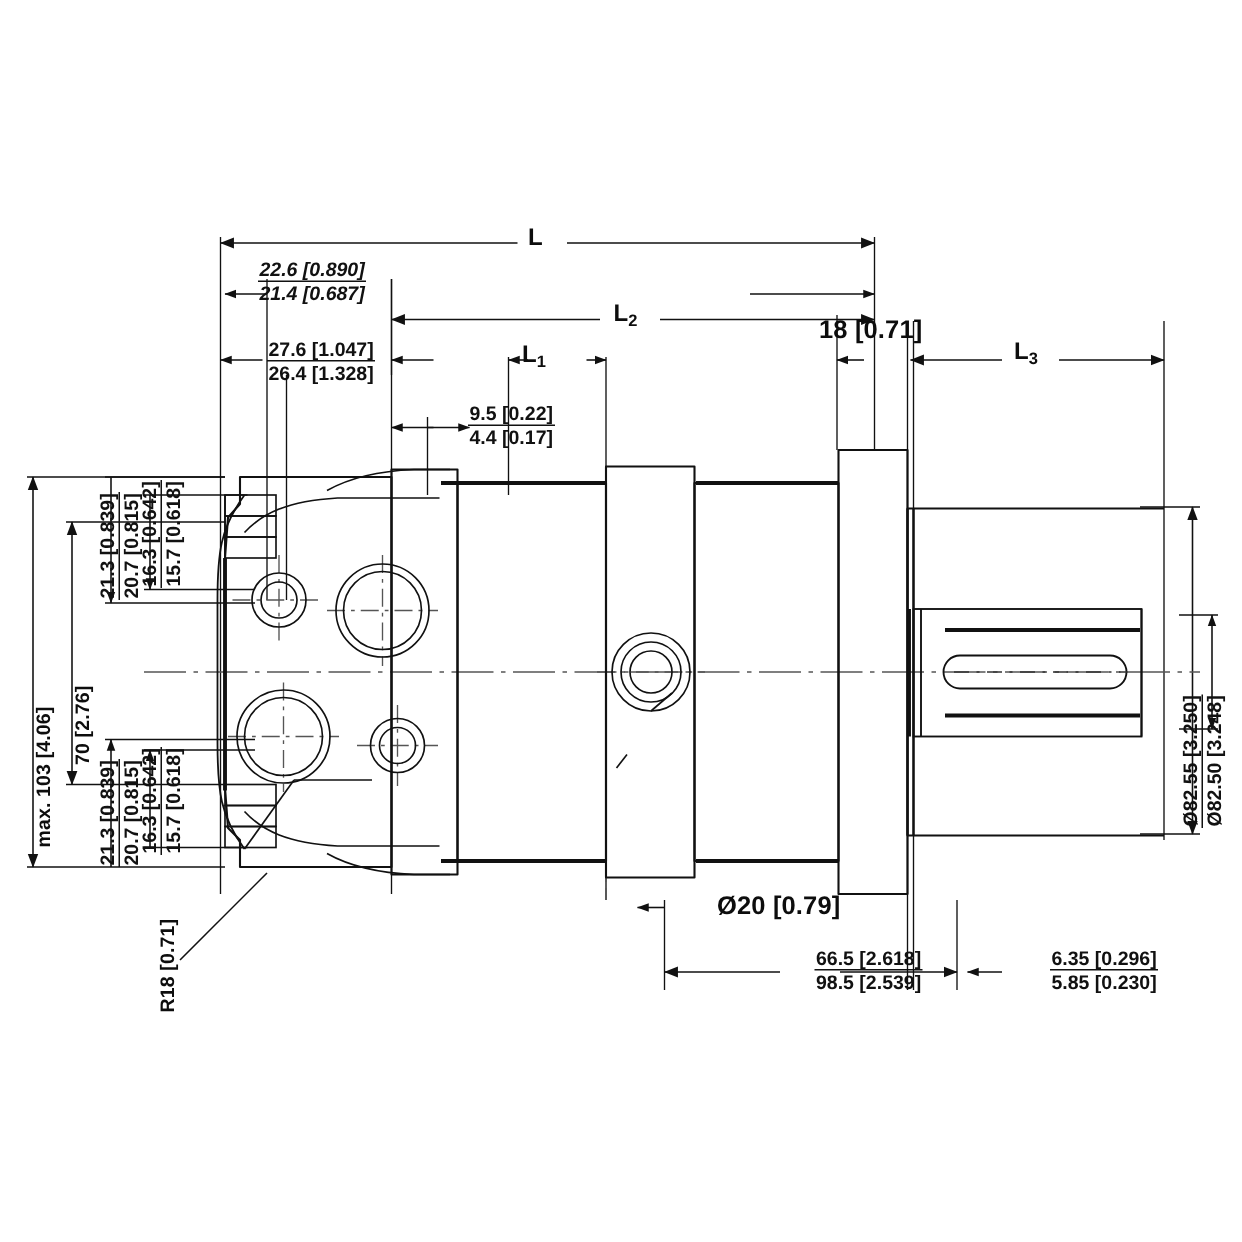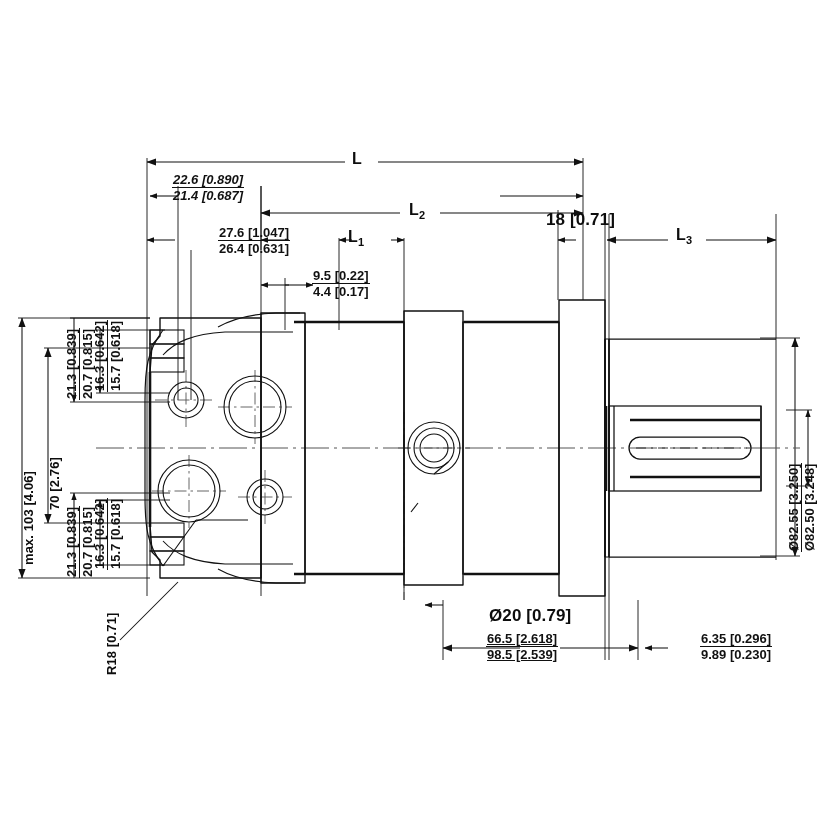--- a/index.html
+++ b/index.html
@@ -247,23 +247,23 @@
 <div class="dimtext" style="left:409px;top:203px;text-align:right;">
   <span class="sym">L</span><span class="sub">2</span>
 </div>
 
 <div class="dimtext small" style="left:546px;top:213px;">18 [0.71]</div>
 
 <div class="dimtext" style="left:676px;top:228px;">
   <span class="sym">L</span><span class="sub">3</span>
 </div>
 
-<div class="stack" style="left:178px;top:225px;padding-left:40px;">
+<div class="stack" style="left:178px;top:225px;">
   <span class="top">27.6 [1.047]</span>
-  <span class="bot">26.4 [0.631]</span>
+  <span class="bot">26.4 [1.328]</span>
 </div>
 
 <div class="dimtext" style="left:348px;top:230px;">
   <span class="sym">L</span><span class="sub">1</span>
 </div>
 
 <div class="stack" style="left:312px;top:268px;">
   <span class="top">9.5 [0.22]</span>
   <span class="bot">4.4 [0.17]</span>
 </div>
@@ -292,25 +292,25 @@
   <span class="bot">20.7 [0.815]</span>
 </div>
 
 <div class="dimtext vert" style="left:105px;top:675px;transform:rotate(-90deg);">R18 [0.71]</div>
 
 <div class="stack vert" style="left:786px;top:552px;transform:rotate(-90deg);">
   <span class="top">Ø82.55 [3.250]</span>
   <span class="bot">Ø82.50 [3.248]</span>
 </div>
 
-<div class="dimtext small" style="left:489px;top:597px;margin-top:12px;">Ø20 [0.79]</div>
-
-<div class="stack" style="left:486px;top:631px;text-decoration:underline;">
+<div class="dimtext small" style="left:478px;top:597px;">Ø20 [0.79]</div>
+
+<div class="stack" style="left:543px;top:631px;">
   <span class="top">66.5 [2.618]</span>
   <span class="bot">98.5 [2.539]</span>
 </div>
 
 <div class="stack" style="left:700px;top:631px;">
   <span class="top">6.35 [0.296]</span>
-  <span class="bot">9.89 [0.230]</span>
+  <span class="bot">5.85 [0.230]</span>
 </div>
 
 </div>
 
 </body></html>

